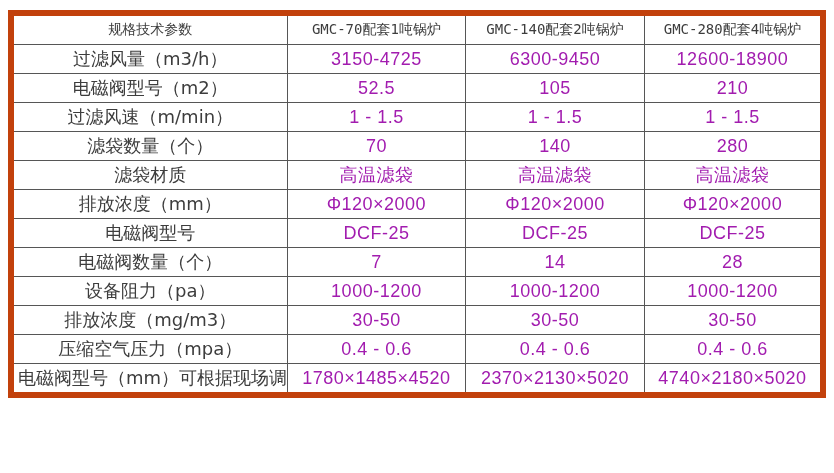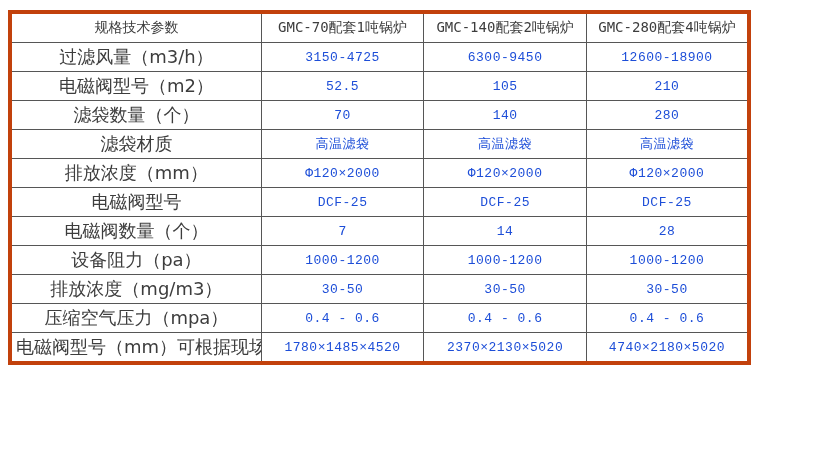--- a/index.html
+++ b/index.html
@@ -14,24 +14,24 @@
   .page {
     position: relative;
     width: 834px;
     height: 473px;
     background: #ffffff;
   }
   table.spec-table {
     position: absolute;
     left: 8px;
     top: 10px;
-    width: 743px;
+    width: 818px;
     border-collapse: collapse;
     table-layout: fixed;
-    border: 4px solid #c2410c;
+    border: 6px solid #c2410c;
     background: #ffffff;
   }
   table.spec-table th,
   table.spec-table td {
     border: 1px solid #565656;
     text-align: center;
     vertical-align: middle;
     height: 28px;
     padding: 0 4px;
     overflow: hidden;
@@ -44,23 +44,23 @@
     color: #3d3d3d;
     font-size: 14px;
     font-family: "DejaVu Sans Mono", "DejaVu Sans", sans-serif;
   }
   td.label-cell {
     color: #3d3d3d;
     font-size: 18px;
     font-family: "DejaVu Sans", sans-serif;
   }
   td.value-cell {
-    color: #1d4ed8;
-    font-size: 13px;
-    font-family: Liberation Mono, monospace;
+    color: #a21caf;
+    font-size: 18px;
+    font-family: Liberation Sans, sans-serif;
     letter-spacing: 0.5px;
   }
 </style>
 </head>
 <body>
 
 <div class="page">
   <table class="spec-table">
     <colgroup>
       <col class="c-label">
@@ -81,20 +81,26 @@
           <td class="label-cell">过滤风量（m3/h）</td>
           <td class="value-cell">3150-4725</td>
           <td class="value-cell">6300-9450</td>
           <td class="value-cell">12600-18900</td>
         </tr>
         <tr>
           <td class="label-cell">电磁阀型号（m2）</td>
           <td class="value-cell">52.5</td>
           <td class="value-cell">105</td>
           <td class="value-cell">210</td>
+        </tr>
+        <tr>
+          <td class="label-cell">过滤风速（m/min）</td>
+          <td class="value-cell">1 - 1.5</td>
+          <td class="value-cell">1 - 1.5</td>
+          <td class="value-cell">1 - 1.5</td>
         </tr>
         <tr>
           <td class="label-cell">滤袋数量（个）</td>
           <td class="value-cell">70</td>
           <td class="value-cell">140</td>
           <td class="value-cell">280</td>
         </tr>
         <tr>
           <td class="label-cell">滤袋材质</td>
           <td class="value-cell">高温滤袋</td>

